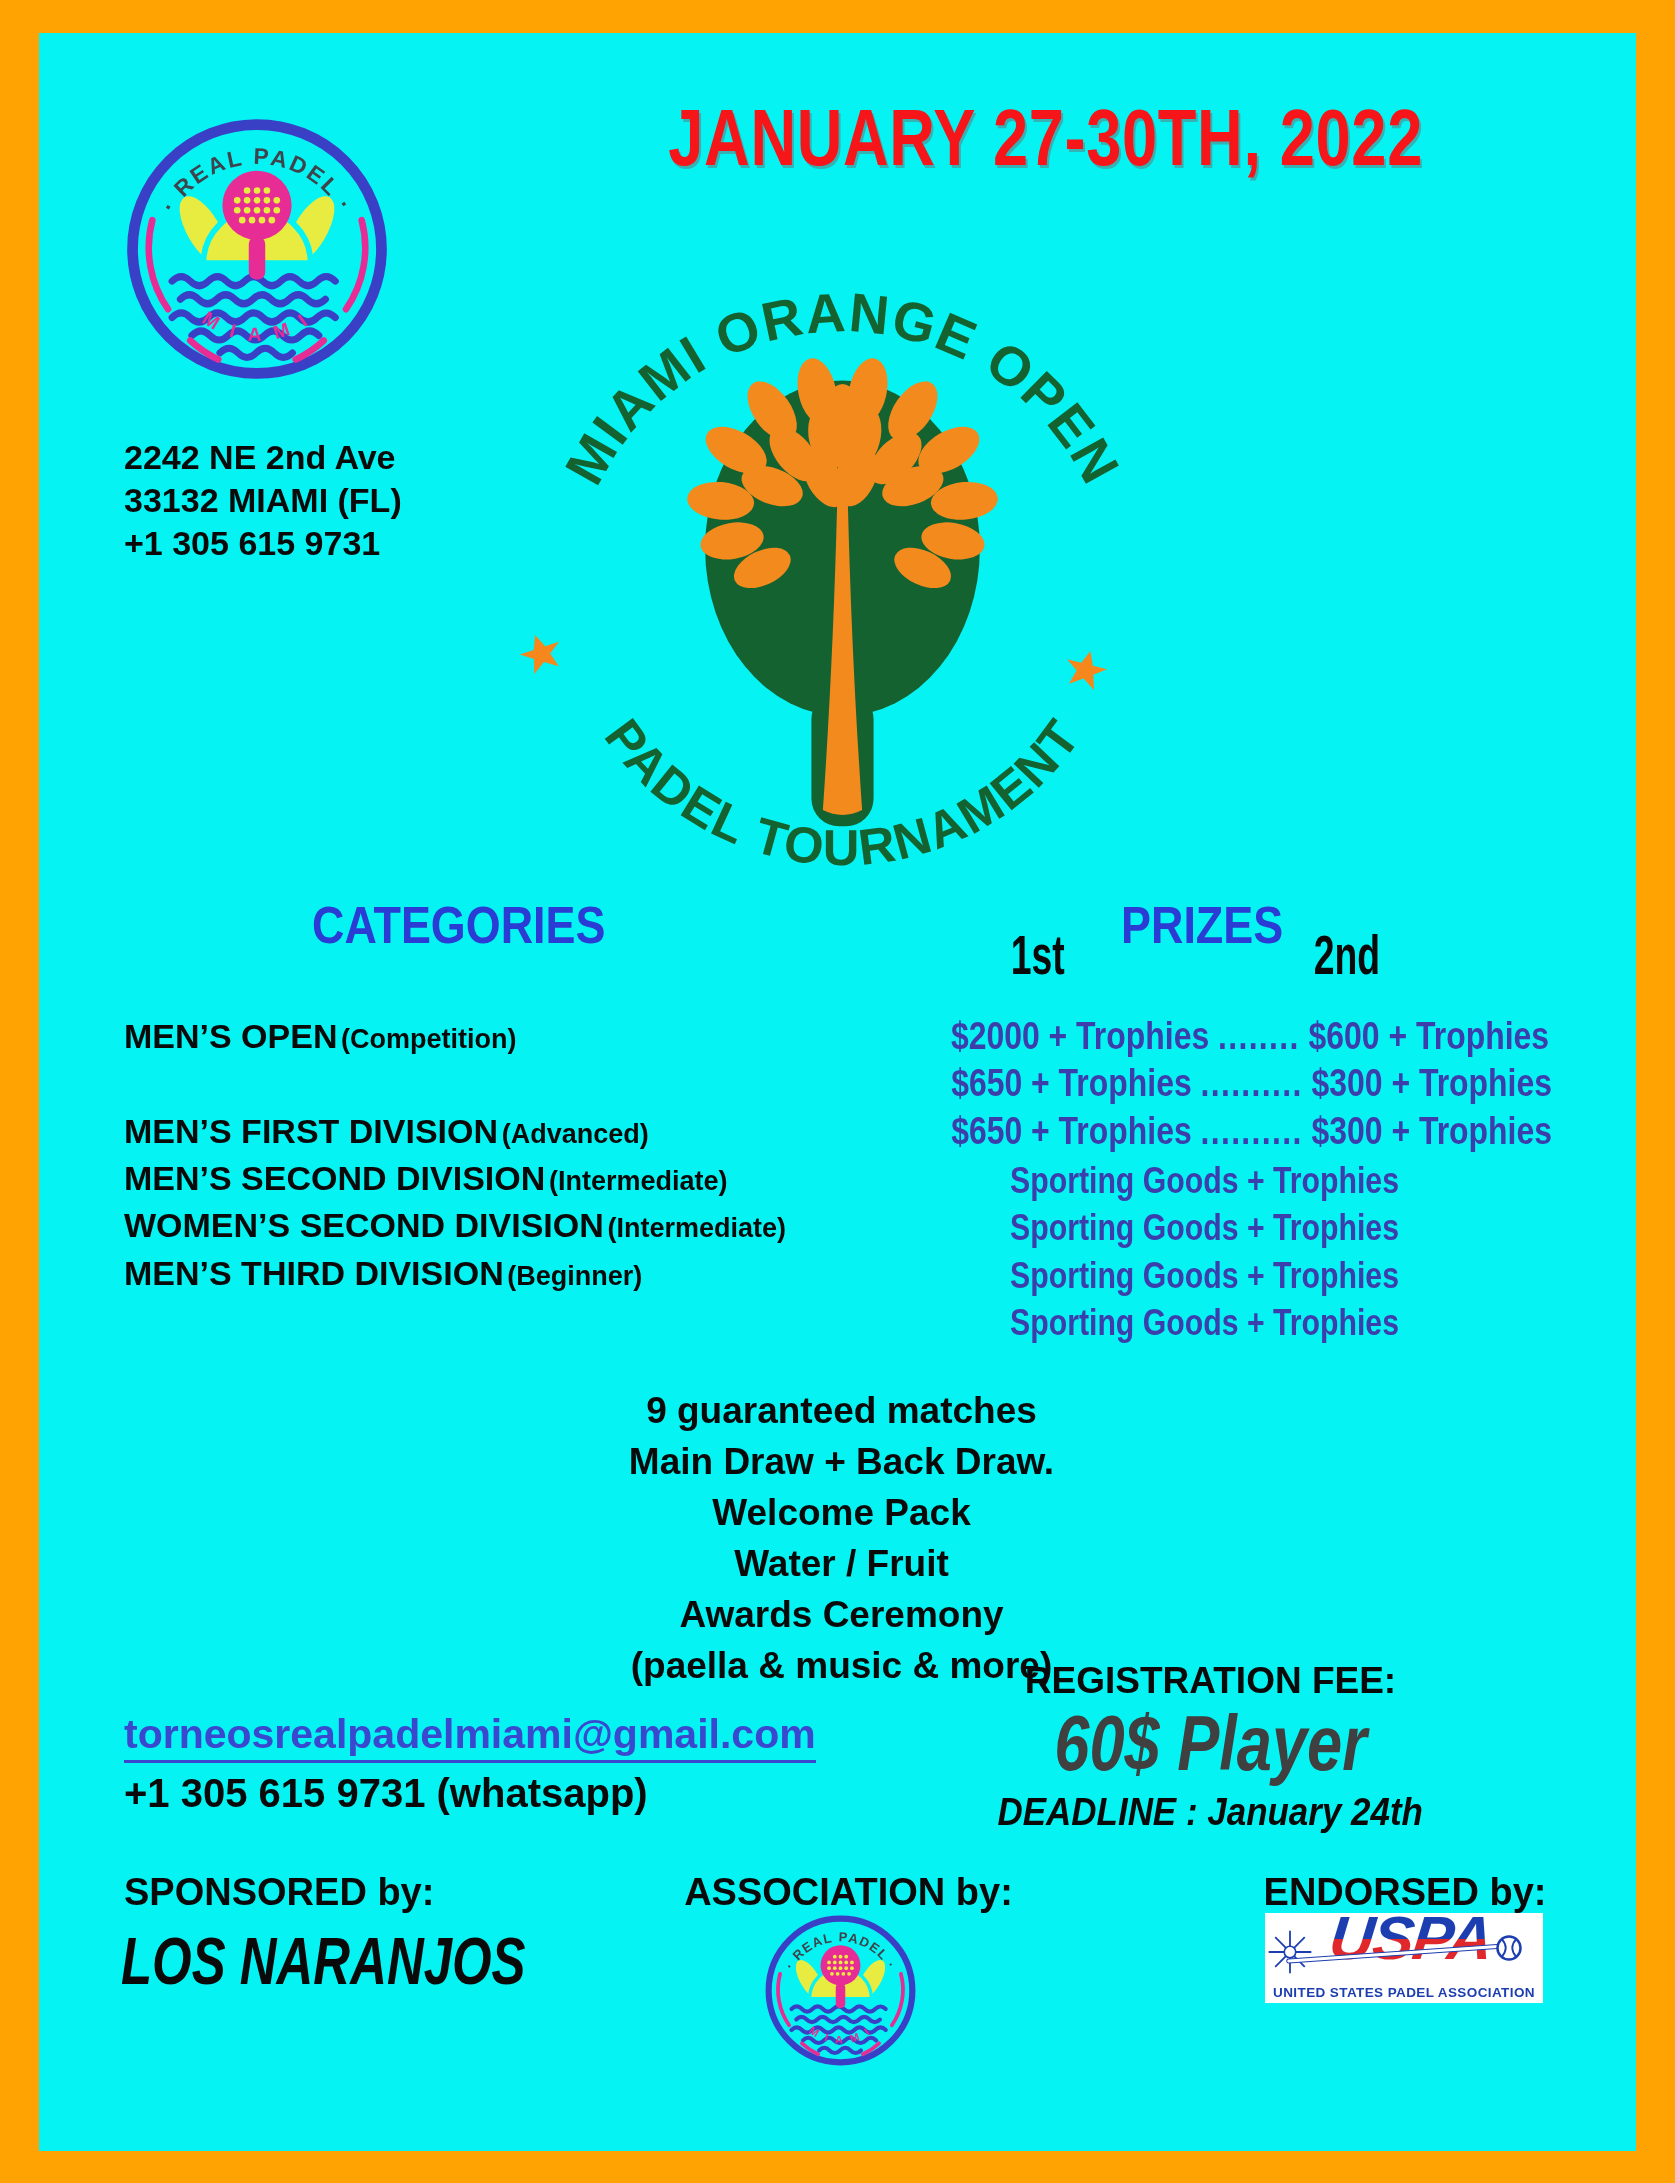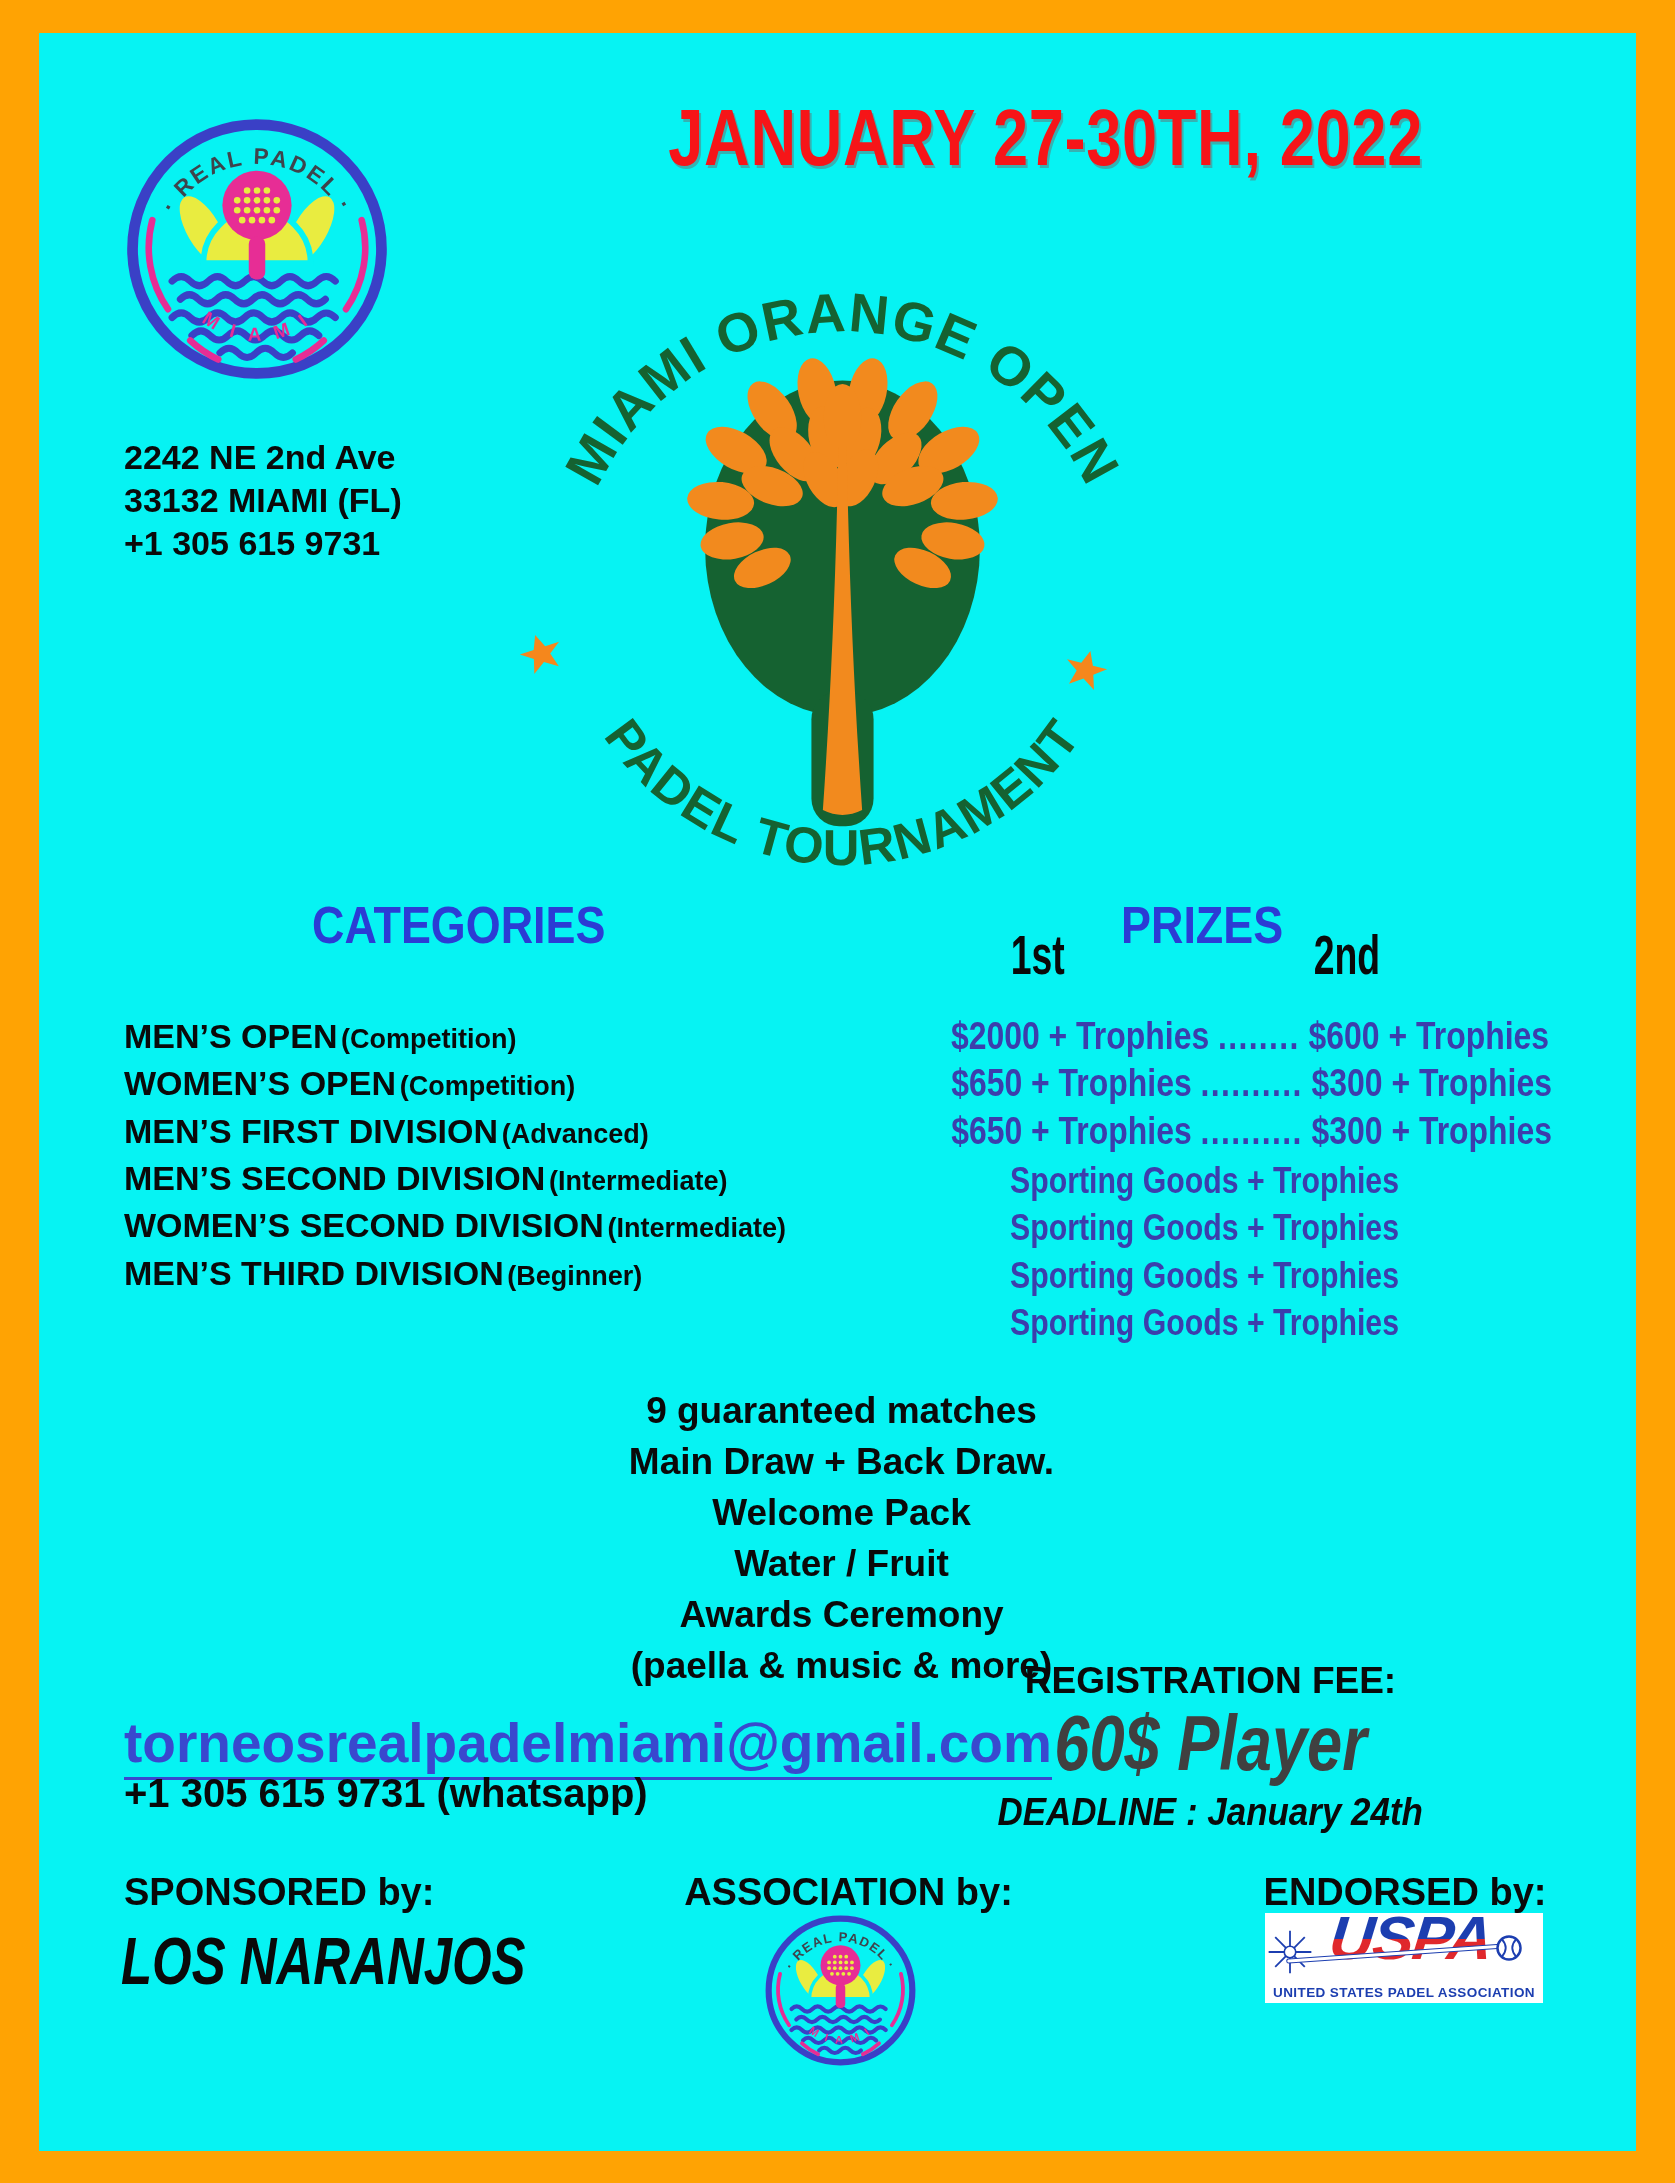--- a/index.html
+++ b/index.html
@@ -26,21 +26,21 @@
   .cat-level{font-weight:700;font-size:27px;}
   .prize-row{left:855px;width:622px;text-align:center;color:#3C3EAC;font-size:38px;white-space:nowrap;}
   .prize-row .amt{font-weight:900;}
   .prize-row .sfx{font-weight:600;}
   .prize-row .dots{font-weight:700;letter-spacing:1.6px;}
   .prize-row .goods{font-weight:600;font-size:36px;}
 
   .perks{left:426px;top:1352px;width:753px;text-align:center;color:#0A0A0A;font-weight:800;font-size:37px;line-height:51px;}
 
   .reg-label{color:#0A0A0A;font-weight:800;font-size:37px;}
-  .reg-email{left:85px;top:1678px;font-weight:700;font-size:55px;color:#3948CE;text-decoration:none;border-bottom:3.3px solid #3948CE;padding-bottom:1.6px;}
+  .reg-email{left:85px;top:1678px;font-weight:700;font-size:41px;color:#3948CE;text-decoration:none;border-bottom:3.3px solid #3948CE;padding-bottom:1.6px;}
   .reg-phone{left:85px;top:1738px;color:#0A0A0A;font-weight:800;font-size:40px;}
   .fee-wrap{left:885px;width:573px;text-align:center;}
   .fee-value{color:#404040;font-weight:900;font-style:italic;font-size:77px;}
   .fee-value .cx{transform:scaleX(.82);}
   .deadline{color:#0A0A0A;font-weight:800;font-style:italic;font-size:38px;}
   .deadline .cx{transform:scaleX(.92);}
 
   .foot-label{color:#0A0A0A;font-weight:600;font-size:38px;}
   .sponsor-name{left:82px;top:1889px;color:#0A0A0A;font-weight:900;font-style:italic;font-size:67px;}
 
@@ -160,21 +160,20 @@
         <textPath href="#emArcBot" startOffset="50%" text-anchor="middle">PADEL TOURNAMENT</textPath>
       </text>
     </svg>
 
     <div class="abs sec-header cat-header"><span class="cx" style="transform:scaleX(.88)">CATEGORIES</span></div>
     <div class="abs sec-header prize-header"><span class="cx" style="transform:scaleX(.88)">PRIZES</span></div>
     <div class="abs place-label first-label"><span class="cx">1st</span></div>
     <div class="abs place-label second-label"><span class="cx">2nd</span></div>
 
     <div class="abs cat-row" style="top:984px"><span class="cat-name">MEN’S OPEN</span> <span class="cat-level">(Competition)</span></div>
-    <div class="abs cat-row" style="top:1031px"><span class="cat-name">WOMEN’S OPEN</span> <span class="cat-level">(Competition)</span></div>
     <div class="abs cat-row" style="top:1079px"><span class="cat-name">MEN’S FIRST DIVISION</span> <span class="cat-level">(Advanced)</span></div>
     <div class="abs cat-row" style="top:1126px"><span class="cat-name">MEN’S SECOND DIVISION</span> <span class="cat-level">(Intermediate)</span></div>
     <div class="abs cat-row" style="top:1173px"><span class="cat-name">WOMEN’S SECOND DIVISION</span> <span class="cat-level">(Intermediate)</span></div>
     <div class="abs cat-row" style="top:1221px"><span class="cat-name">MEN’S THIRD DIVISION</span> <span class="cat-level">(Beginner)</span></div>
 
     <div class="abs prize-row" style="top:982px"><span class="cx"><span class="amt">$2000</span> <span class="sfx">+ Trophies</span> <span class="dots">........</span> <span class="amt">$600</span> <span class="sfx">+ Trophies</span></span></div>
     <div class="abs prize-row" style="top:1029px"><span class="cx"><span class="amt">$650</span> <span class="sfx">+ Trophies</span> <span class="dots">..........</span> <span class="amt">$300</span> <span class="sfx">+ Trophies</span></span></div>
     <div class="abs prize-row" style="top:1077px"><span class="cx"><span class="amt">$650</span> <span class="sfx">+ Trophies</span> <span class="dots">..........</span> <span class="amt">$300</span> <span class="sfx">+ Trophies</span></span></div>
     <div class="abs prize-row" style="top:1126px"><span class="cx goods">Sporting Goods + Trophies</span></div>
     <div class="abs prize-row" style="top:1173px"><span class="cx goods">Sporting Goods + Trophies</span></div>

